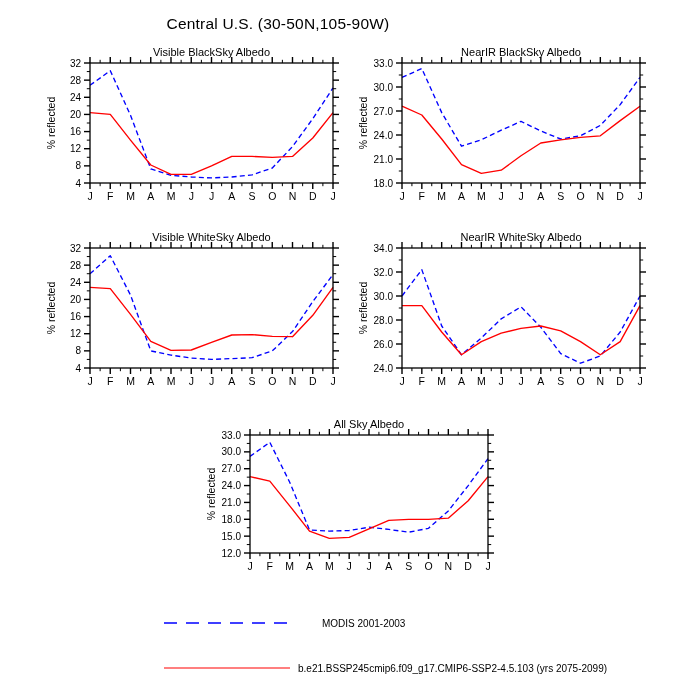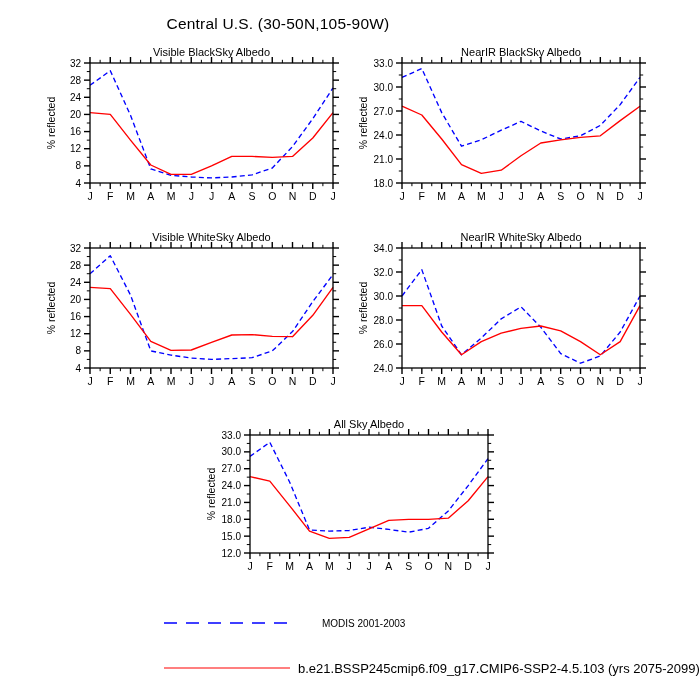--- a/index.html
+++ b/index.html
@@ -13,21 +13,21 @@
   }
   #charts{position:absolute;top:0;left:0;}
   .legend-row{
     position:absolute;display:flex;align-items:center;height:12px;
   }
   .legend-row.modis{top:617px;left:163px;}
   .legend-row.model{top:662px;left:163px;}
   .legend-swatch{display:block;flex:0 0 auto;}
   .legend-label{margin-left:7px;white-space:nowrap;}
   .legend-row.modis .legend-label{font-size:10px;padding-left:24px;}
-  .legend-row.model .legend-label{font-size:13px;}
+  .legend-row.model .legend-label{font-size:10px;}
   svg text{font-family:"Liberation Sans","DejaVu Sans",sans-serif;fill:#000;}
 </style>
 </head>
 <body>
 
 <div class="main-title">Central U.S. (30-50N,105-90W)</div>
 
 <svg id="charts" width="700" height="700" viewBox="0 0 700 700">
     <g>
       <polyline points="90.0,85.3 110.3,70.7 130.5,115.3 150.8,168.9 171.0,175.3 191.3,177.0 211.5,177.9 231.8,177.0 252.0,174.9 272.3,168.0 292.5,146.6 312.8,118.7 333.0,87.9" fill="none" stroke="#0000ff" stroke-width="1.35" stroke-linejoin="round" stroke-dasharray="5 3.2"></polyline>

